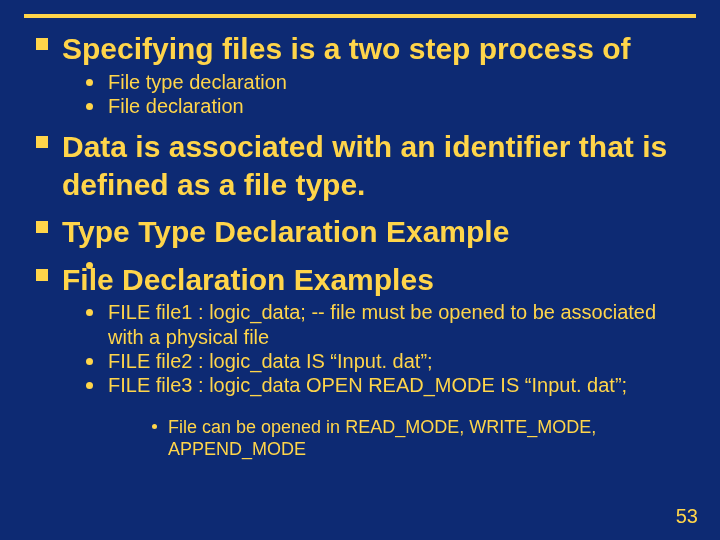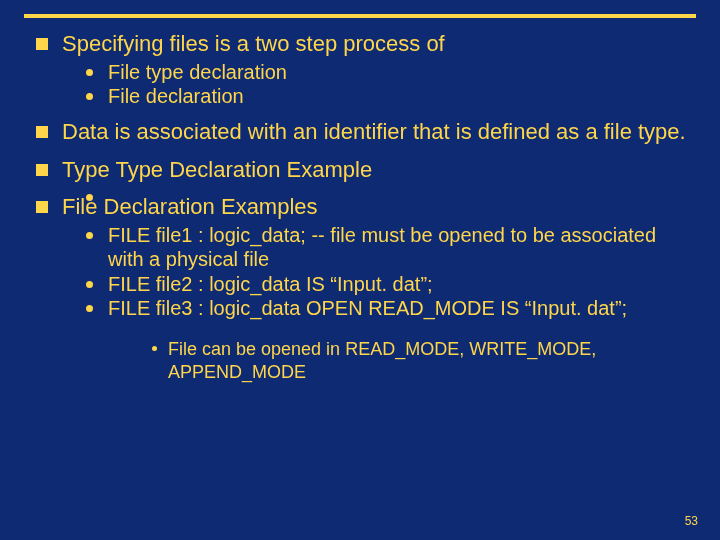--- a/index.html
+++ b/index.html
@@ -42,22 +42,22 @@
   }
   .top-bullet {
     position: absolute;
     left: 4px;
     top: 8px;
     width: 12px;
     height: 12px;
     background: #ffd54a;
   }
   .top-text {
-    font-weight: normal;
-    font-size: 22px;
+    font-weight: bold;
+    font-size: 30px;
     line-height: 1.25;
   }
   .sub-list {
     margin-top: 2px;
   }
   .sub-item {
     position: relative;
     padding-left: 46px;
     font-size: 20px;
     line-height: 1.22;
@@ -85,21 +85,21 @@
     width: 5px;
     height: 5px;
     background: #ffd54a;
     border-radius: 50%;
   }
   .page-num {
     position: absolute;
     right: 22px;
     bottom: 12px;
     color: #ffd54a;
-    font-size: 12px;
+    font-size: 20px;
   }
 </style>
 </head>
 <body>
 
 <div class="slide">
   <hr class="rule">
 
   <div class="content">
 

